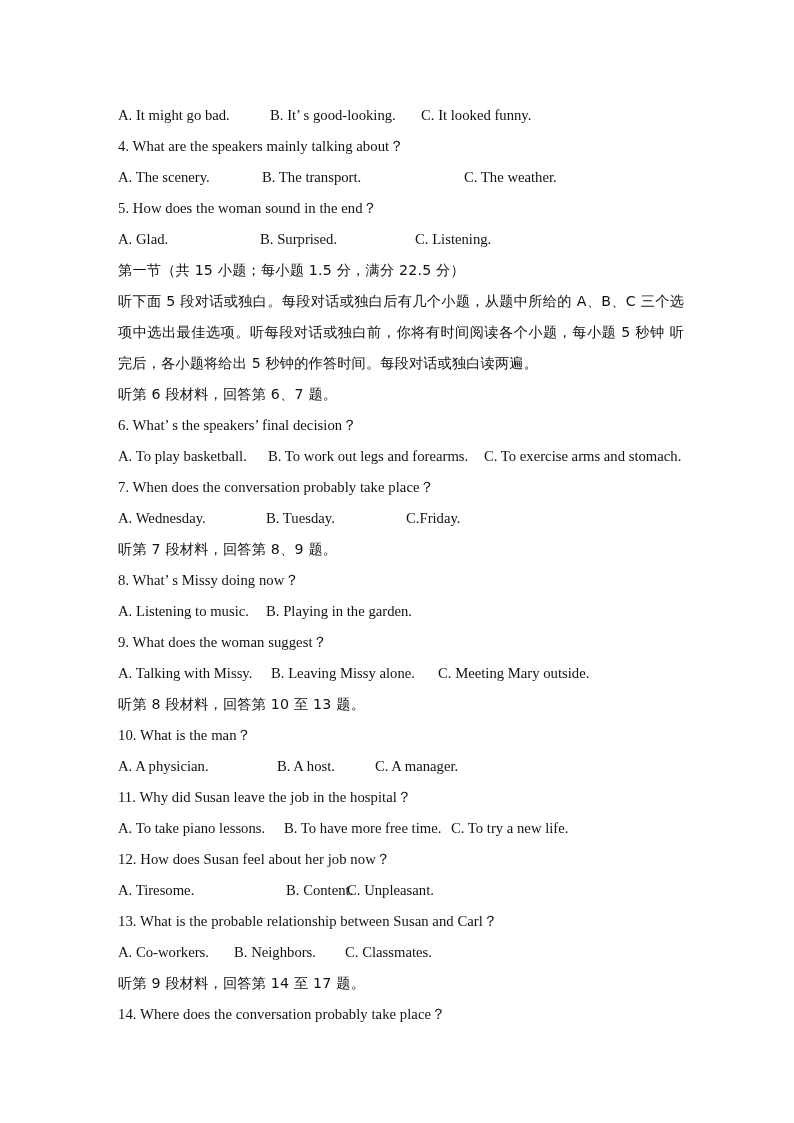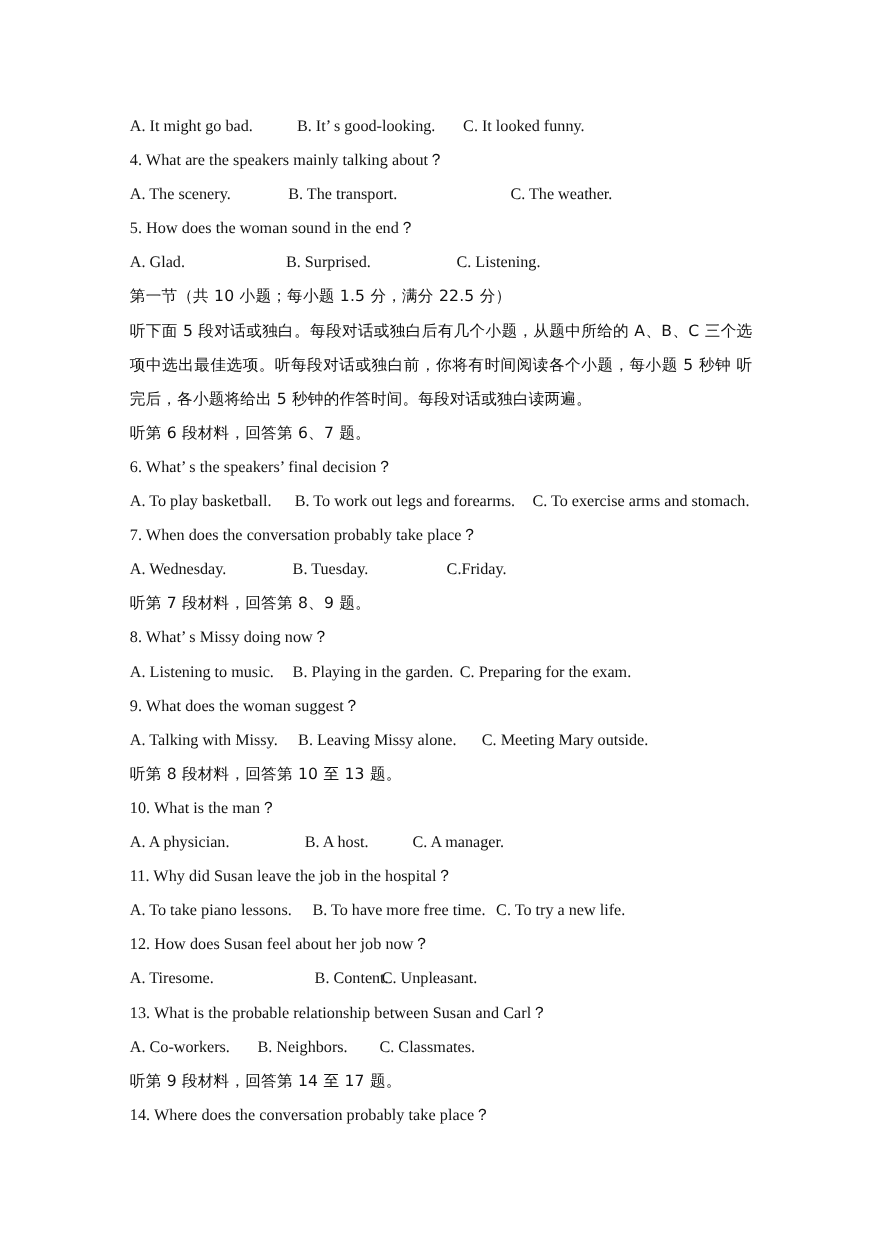--- a/index.html
+++ b/index.html
@@ -92,21 +92,21 @@
       <span class="opt" style="left: 300px; margin-left: 46px;">C. The weather.</span>
     </div>
 
     <div class="line en">5. How does the woman sound in the end？</div>
     <div class="opt-row">
       <span class="opt" style="left: 0px;">A. Glad.</span>
       <span class="opt" style="left: 142px;">B. Surprised.</span>
       <span class="opt" style="left: 297px;">C. Listening.</span>
     </div>
 
-    <div class="line cn">第一节（共 10 小题；每小题 1.5 分，满分 22.5 分）</div>
+    <div class="line cn">第一节（共 15 小题；每小题 1.5 分，满分 22.5 分）</div>
 
     <div class="cn-para">听下面 5 段对话或独白。每段对话或独白后有几个小题，从题中所给的 A、B、C 三个选项中选出最佳选项。听每段对话或独白前，你将有时间阅读各个小题，每小题 5 秒钟 听完后，各小题将给出 5 秒钟的作答时间。每段对话或独白读两遍。</div>
 
     <div class="line cn">听第 6 段材料，回答第 6、7 题。</div>
 
     <div class="line en">6. What’ s the speakers’   final decision？</div>
     <div class="opt-row">
       <span class="opt" style="left: 0px;">A. To play basketball.</span>
       <span class="opt" style="left: 150px;">B. To work out legs and forearms.</span>
       <span class="opt" style="left: 366px;">C. To exercise arms and stomach.</span>
@@ -118,21 +118,20 @@
       <span class="opt" style="left: 148px;">B. Tuesday.</span>
       <span class="opt" style="left: 288px;">C.Friday.</span>
     </div>
 
     <div class="line cn">听第 7 段材料，回答第 8、9 题。</div>
 
     <div class="line en">8. What’ s Missy doing now？</div>
     <div class="opt-row">
       <span class="opt" style="left: 0px;">A. Listening to music.</span>
       <span class="opt" style="left: 148px;">B. Playing in the garden.</span>
-      <span class="opt" style="left: 300px;">C. Preparing for the exam.</span>
     </div>
 
     <div class="line en">9. What does the woman suggest？</div>
     <div class="opt-row">
       <span class="opt" style="left: 0px;">A. Talking with Missy.</span>
       <span class="opt" style="left: 153px;">B. Leaving Missy alone.</span>
       <span class="opt" style="left: 320px;">C. Meeting Mary outside.</span>
     </div>
 
     <div class="line cn">听第 8 段材料，回答第 10 至 13 题。</div>

